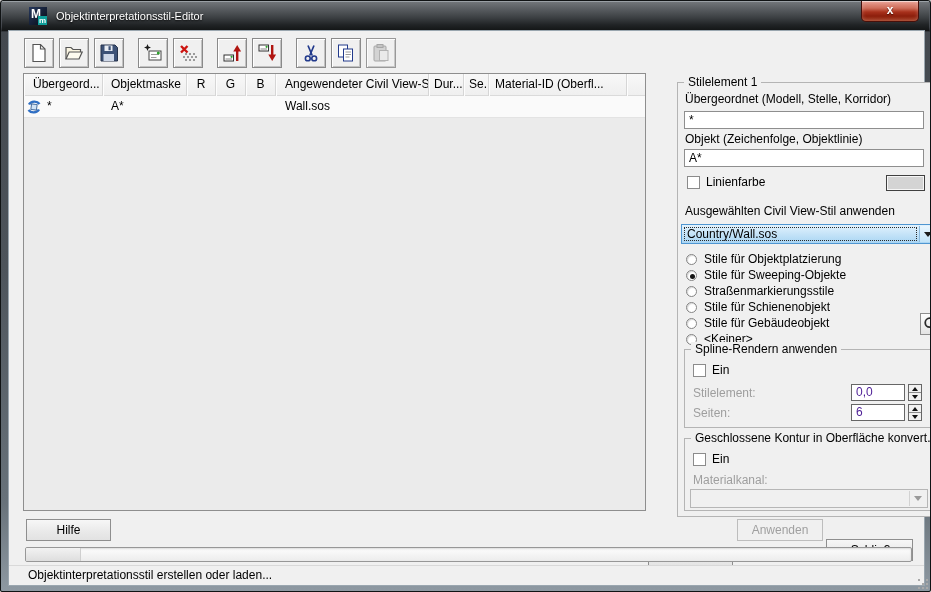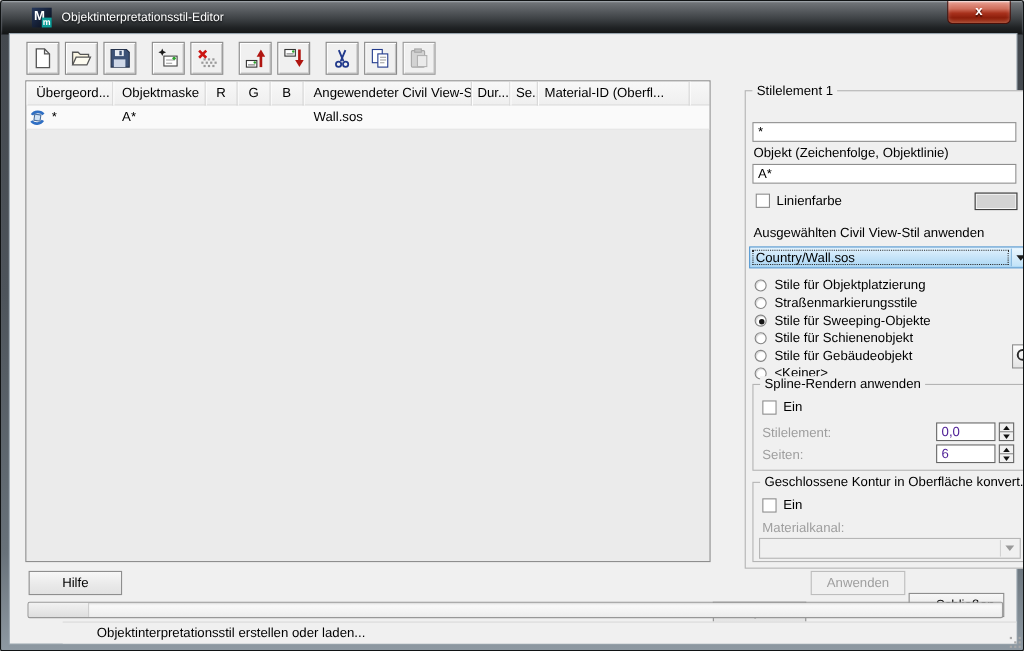--- a/index.html
+++ b/index.html
@@ -104,21 +104,21 @@
   .btn.disabled{color:#9f9f9f;border-color:#bdbdbd;background:#f0f0f0;}
   .btn-hilfe{left:17px;top:488px;width:85px;}
   .btn-ok{left:639px;top:516px;width:85px;}
   .btn-anwenden{left:728px;top:488px;width:86px;}
   .btn-schliessen{left:817px;top:508px;width:87px;padding-left:16px;}
   .progress{position:absolute;left:16px;top:516px;width:887px;height:15px;border:1px solid #979797;border-radius:2px;
     background:linear-gradient(#fdfdfd,#ececec);box-shadow:inset 0 1px 2px #d9d9d9;overflow:hidden;}
   .progress-chunk{position:absolute;left:0;top:0;bottom:0;width:55px;
     background:linear-gradient(#f2f2f2,#dedede);border-right:1px solid #cfcfcf;}
   .statusbar{position:absolute;left:0;right:0;bottom:0;height:20px;background:#f0f0f0;border-top:1px solid #d9d9d9;
-    line-height:19px;padding-left:31px;white-space:nowrap;margin-left:48px;}
+    line-height:19px;padding-left:19px;white-space:nowrap;}
   .grip{position:absolute;right:3px;bottom:3px;width:11px;height:11px;}
   .grip::before{content:"";position:absolute;left:0;top:0;width:2px;height:2px;background:#a9a9a9;
     box-shadow:8px 0 0 #a9a9a9, 4px 4px 0 #a9a9a9, 8px 4px 0 #a9a9a9, 0 8px 0 #a9a9a9, 4px 8px 0 #a9a9a9, 8px 8px 0 #a9a9a9;}
   .grip::before{left:auto;right:1px;top:auto;bottom:1px;}
 </style>
 </head>
 <body>
 
 <div class="window">
 
@@ -260,20 +260,21 @@
         <div class="lv-c c5" style="padding-left:9px;">Wall.sos</div>
         <div class="lv-c c6"></div>
         <div class="lv-c c7"></div>
         <div class="lv-c c8"></div>
       </div>
     </div>
 
     <div class="group main-group">
       <span class="group-title">Stilelement 1</span>
 
+      <span class="fld-label" style="top:9px;">Übergeordnet (Modell, Stelle, Korridor)</span>
       <input class="txt-input" style="top: 28px;" value="*">
 
       <span class="fld-label" style="top:49px;">Objekt (Zeichenfolge, Objektlinie)</span>
       <input class="txt-input" style="top: 66px;" value="A*">
 
       <div class="check-row" style="left:9px;top:92px;">
         <span class="checkbox"></span>
         <span class="cb-label">Linienfarbe</span>
       </div>
       <div class="color-swatch" style="top:92px;"></div>
@@ -285,26 +286,26 @@
             <span class="tri-down"></span>
           </div>
       </div>
 
       <div class="radio-list">
         <div class="radio-row">
           <span class="radio"></span>
           <span class="radio-label">Stile für Objektplatzierung</span>
         </div>
         <div class="radio-row">
-          <span class="radio"></span>
-          <span class="radio-label">Straßenmarkierungsstile</span>
-        </div>
-        <div class="radio-row">
           <span class="radio checked"></span>
           <span class="radio-label">Stile für Sweeping-Objekte</span>
+        </div>
+        <div class="radio-row">
+          <span class="radio"></span>
+          <span class="radio-label">Straßenmarkierungsstile</span>
         </div>
         <div class="radio-row">
           <span class="radio"></span>
           <span class="radio-label">Stile für Schienenobjekt</span>
         </div>
         <div class="radio-row">
           <span class="radio"></span>
           <span class="radio-label">Stile für Gebäudeobjekt</span>
         </div>
         <div class="radio-row">

